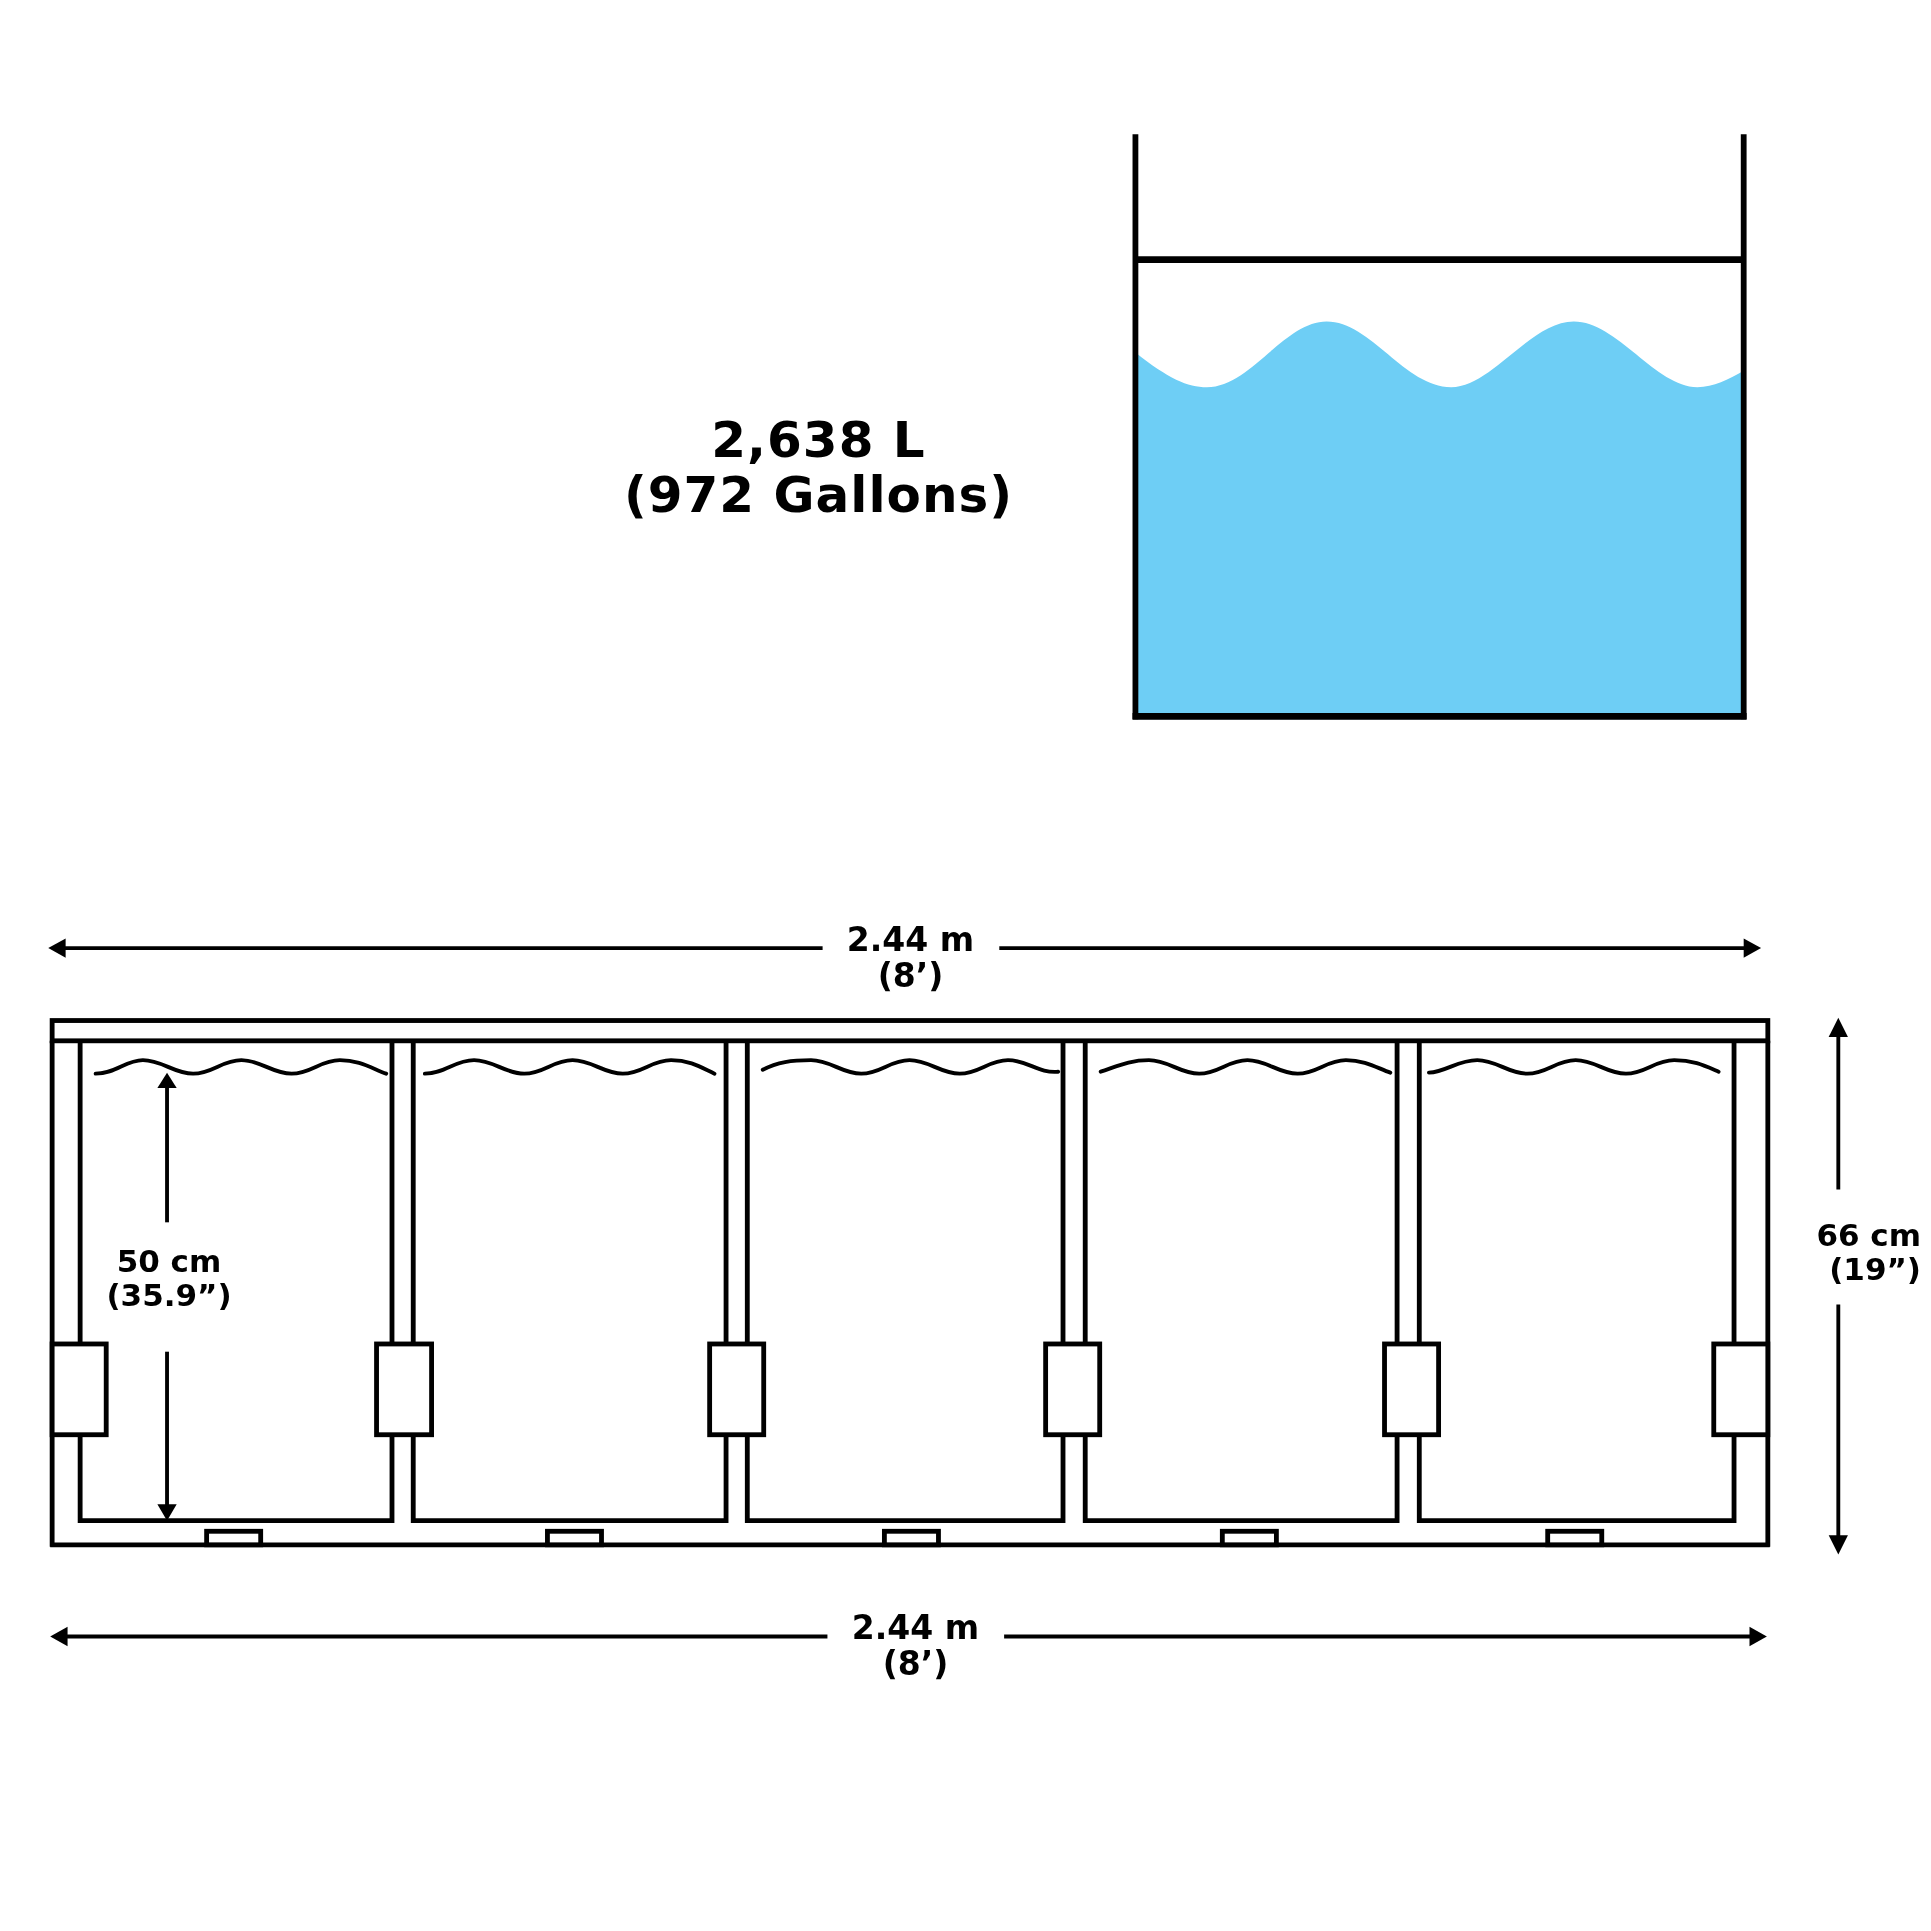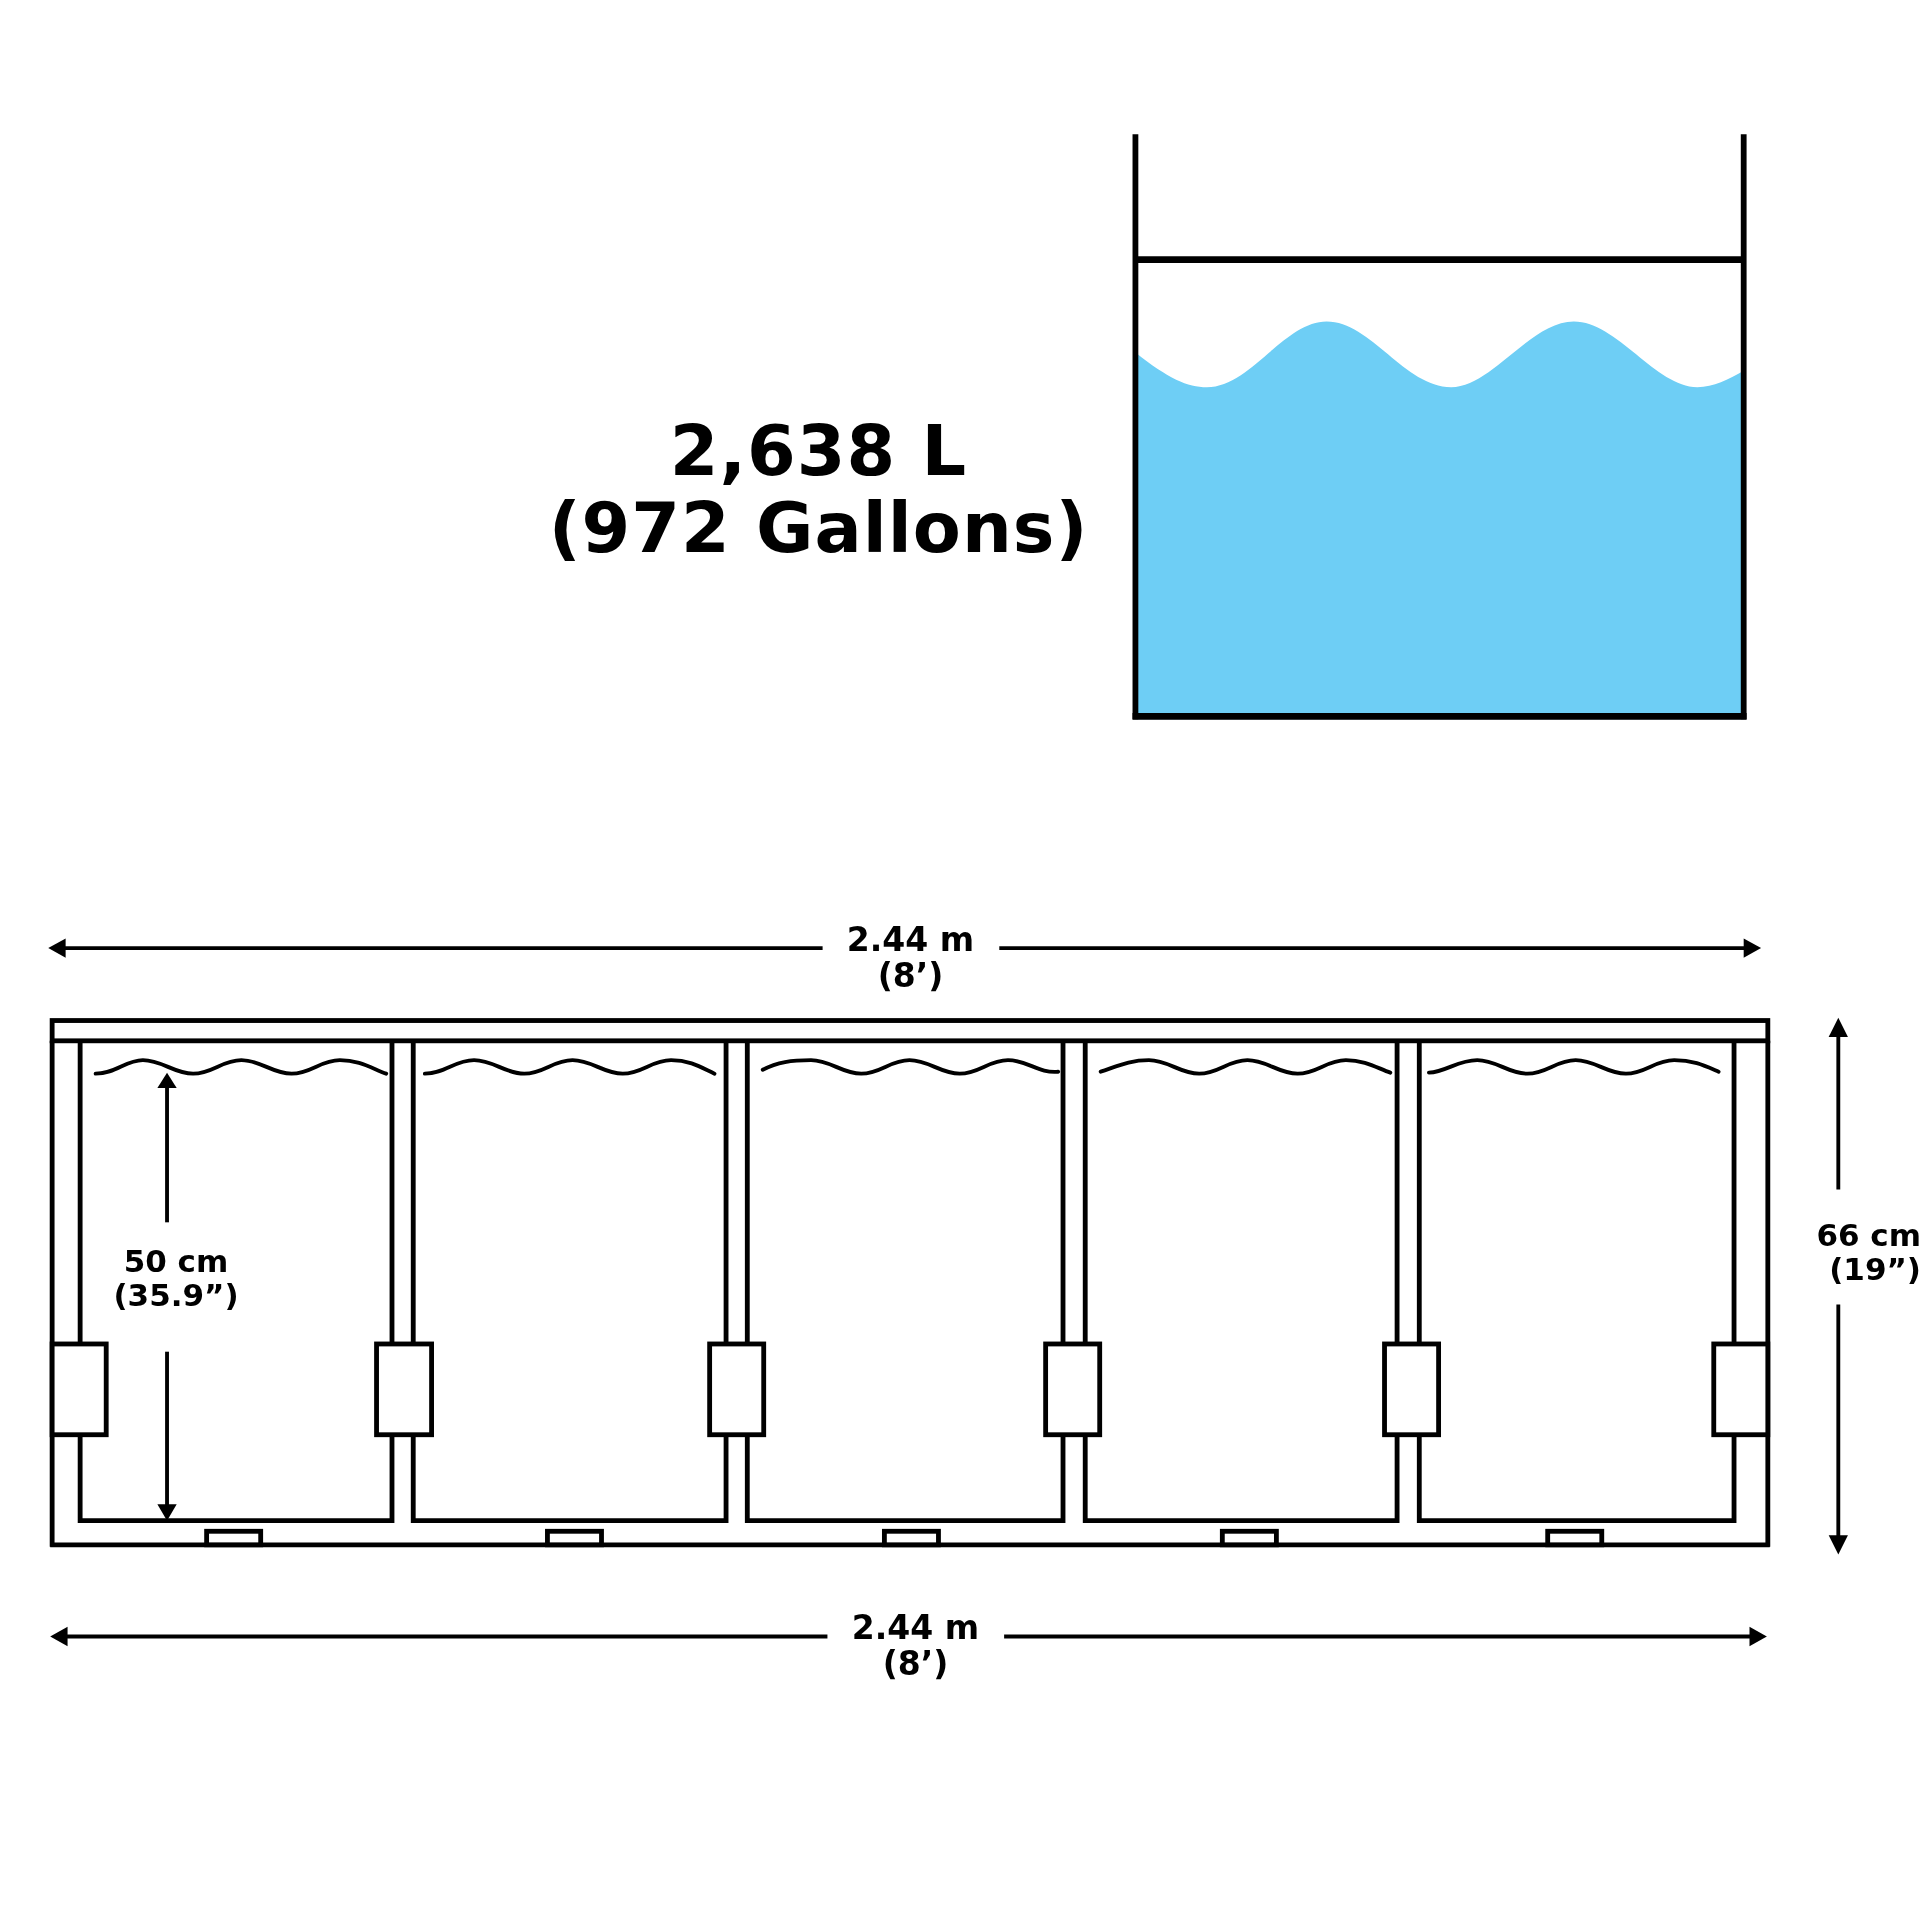--- a/index.html
+++ b/index.html
@@ -1,19 +1,19 @@
 <!DOCTYPE html>
 <html><head>
 <meta charset="utf-8">
 <style>
   html, body { margin: 0; padding: 0; background: #ffffff; }
   body { width: 1931px; height: 1931px; position: relative; overflow: hidden; font-family: "DejaVu Sans", sans-serif; }
   #canvas { position: absolute; left: 0; top: 0; width: 1931px; height: 1931px; }
   .lbl { position: absolute; text-align: center; font-weight: bold; color: #000; line-height: 1.1; white-space: nowrap; }
-  .cap { font-size: 70px; letter-spacing: 1px; }
+  .cap { font-size: 50px; letter-spacing: 1px; }
 </style>
 </head>
 <body>
 
 <svg id="canvas" viewBox="0 0 2000 2000" xmlns="http://www.w3.org/2000/svg">
 
   <g>
     <path d="M1176,365 C1210,392 1230,401 1250,401 C1295,401 1330,333 1374,333 C1420,333 1455,401 1503,401 C1545,401 1585,333 1630,333 C1675,333 1715,401 1758,401 C1775,401 1790,393 1806,384 L1806,745 L1176,745 Z" fill="#6ECEF5"></path>
     <line x1="1176" y1="139" x2="1176" y2="745" stroke="#000" stroke-width="6"></line>
     <line x1="1806" y1="139" x2="1806" y2="745" stroke="#000" stroke-width="6"></line>
@@ -98,21 +98,21 @@
 <div class="lbl" style="left:814px; top:922px; width:193px; font-size:33px;">
   <div>2.44 m</div>
   <div>(8’)</div>
 </div>
 
 <div class="lbl" style="left:819px; top:1610px; width:193px; font-size:33px;">
   <div>2.44 m</div>
   <div>(8’)</div>
 </div>
 
-<div class="lbl" style="left:99px; top:1244px; width:154px; font-size:31px; background:#fff;">
+<div class="lbl" style="left:92px; top:1244px; width:154px; font-size:31px; background:#fff;">
   <div>50 cm</div>
   <div>(35.9”)</div>
 </div>
 
 <div class="lbl" style="left:1786px; top:1218px; width:135px; font-size:31px;text-align:right;">
   <div>66 cm</div>
   <div>(19”)</div>
 </div>
 
 

